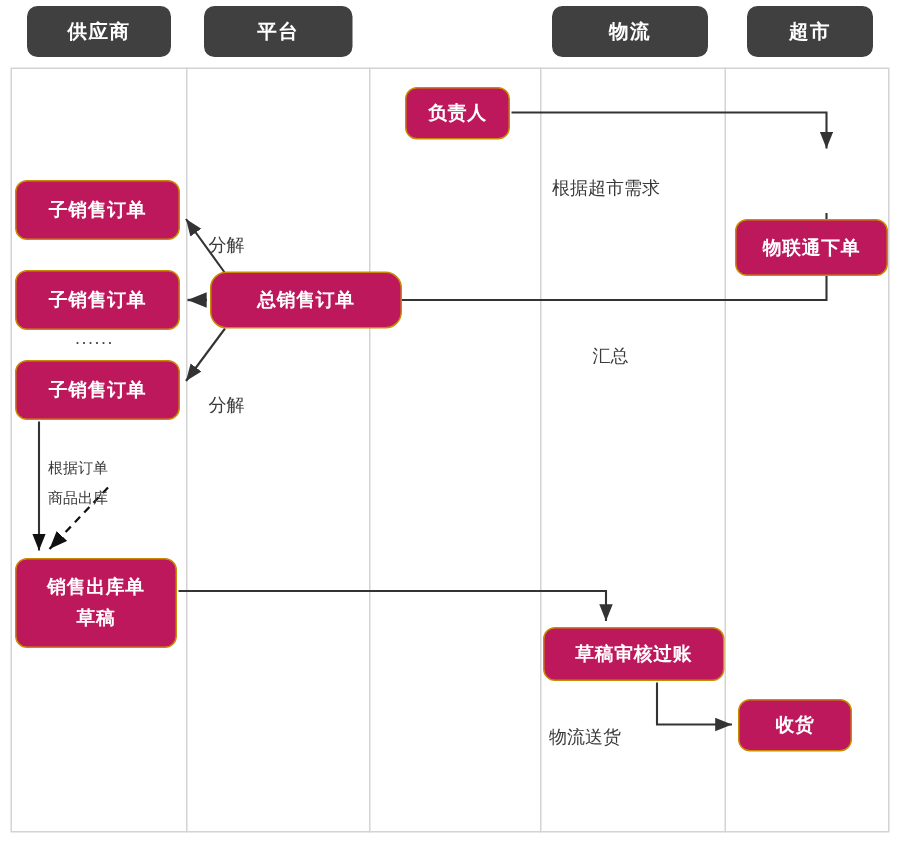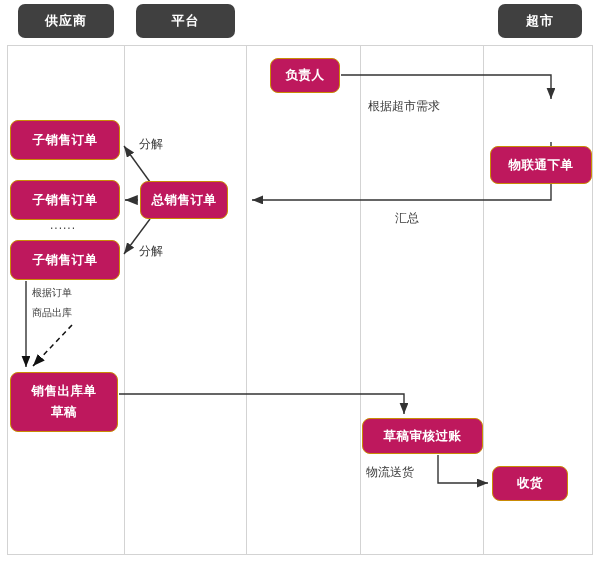--- a/index.html
+++ b/index.html
@@ -70,20 +70,21 @@
     box-sizing: border-box;
     z-index: 4;
   }
   
   .label {
     position: absolute;
     font-size: 12px;
     color: #3a3a3a;
     white-space: nowrap;
     z-index: 5;
+    margin-top: 19px;
   }
   .label.small {
     font-size: 10px;
   }
   .dots {
     position: absolute;
     font-size: 12px;
     color: #444;
     letter-spacing: 1px;
     z-index: 5;
@@ -108,20 +109,23 @@
   <div class="lane-div" style="left:124px"></div>
   <div class="lane-div" style="left:246px"></div>
   <div class="lane-div" style="left:360px"></div>
   <div class="lane-div" style="left:483px"></div>
 
   <div class="lane-head" style="left:18px; width:96px">
     <span>供应商</span>
   </div>
   <div class="lane-head" style="left:136px; width:99px">
     <span>平台</span>
+  </div>
+  <div class="lane-head" style="left:368px; width:104px">
+    <span>物流</span>
   </div>
   <div class="lane-head" style="left:498px; width:84px">
     <span>超市</span>
   </div>
 
   <svg id="wires" viewBox="0 0 600 563" xmlns="http://www.w3.org/2000/svg">
     <defs>
       <marker id="arrow" markerWidth="9" markerHeight="9" refX="8" refY="3.2" orient="auto" markerUnits="strokeWidth">
         <path d="M0,0 L8,3.2 L0,6.4 z" fill="#333333"></path>
       </marker>
@@ -159,21 +163,21 @@
 
   <div class="node" style="left:10px;  top:240px; width:110px; height:40px;">
     <span>子销售订单</span>
   </div>
 
   <div class="node" style="left:10px;  top:372px; width:108px; height:60px;">
     <span>销售出库单</span>
     <span>草稿</span>
   </div>
 
-  <div class="node" style="left:140px; top:181px; width:88px; height:38px;">
+  <div class="node" style="left:140px; top:181px; width:128px; height:38px;border-radius:11px;">
     <span>总销售订单</span>
   </div>
 
   <div class="node" style="left:270px; top:58px;  width:70px;  height:35px;">
     <span>负责人</span>
   </div>
 
   <div class="node" style="left:362px; top:418px; width:121px; height:36px;">
     <span>草稿审核过账</span>
   </div>

